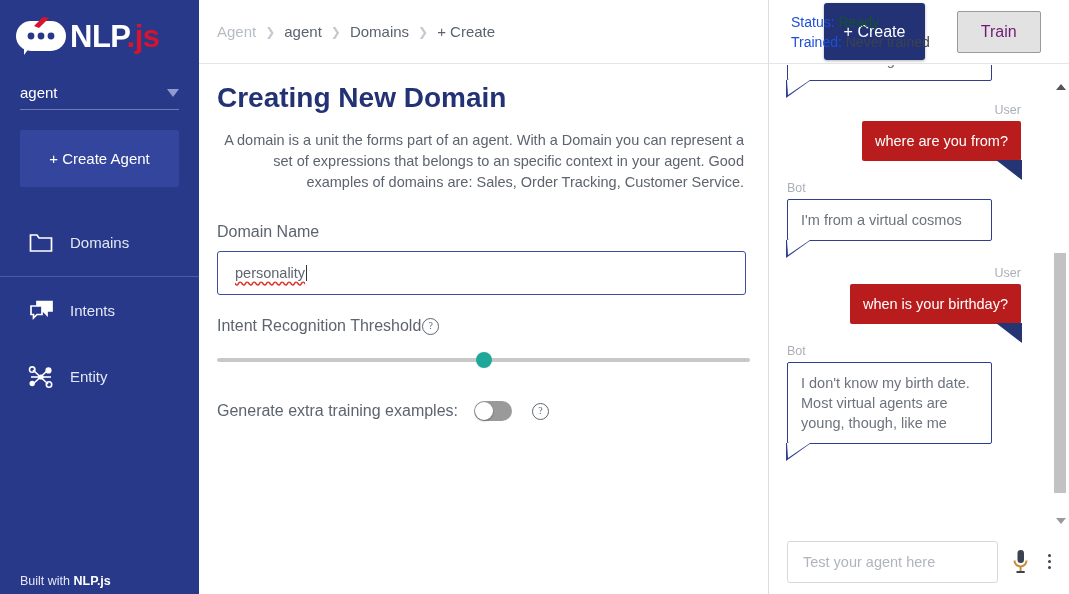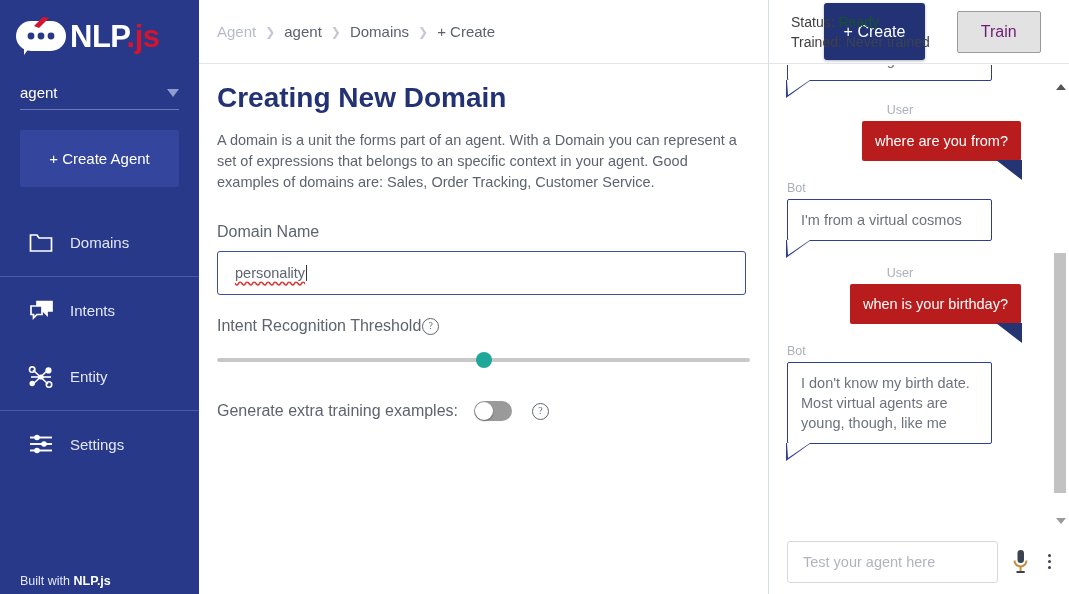--- a/index.html
+++ b/index.html
@@ -172,20 +172,21 @@
     font-size: 28px;
     font-weight: bold;
     margin: 0 0 16px 0;
   }
   .page-desc {
     color: #5d646f;
     font-size: 14.5px;
     line-height: 21px;
     margin: 0 0 30px 0;
     max-width: 527px;
+    text-align: right;
   }
   .field-label {
     color: #5d646f;
     font-size: 16px;
     margin-bottom: 10px;
   }
   .domain-input {
     width: 529px;
     height: 44px;
     border: 1px solid #3c4f9e;
@@ -293,21 +294,21 @@
   }
   .chat-header {
     height: 64px;
     border-bottom: 1px solid #e2e5ea;
     display: flex;
     align-items: center;
     padding-left: 22px;
     box-sizing: border-box;
   }
   .status-block { font-size: 14px; line-height: 20px; }
-  .status-key { color: #404040; }
+  .status-key { color: #1d4ed8; }
   .status-ready { color: #14532d; margin-top: 44px; }
   .trained-val { color: #3b4250; }
   .train-btn {
     margin-left: 27px;
     width: 82px;
     height: 40px;
     border: 1px solid #9a9a9a;
     background: #e2e2e2;
     color: #701a75;
     font-size: 16px;
@@ -327,21 +328,21 @@
     overflow: hidden;
     padding: 0 18px 0 10px;
     box-sizing: border-box;
   }
   .msg { margin-bottom: 2px; }
   .msg-role {
     font-size: 12.5px;
     color: #aab0b9;
     margin: 6px 0 4px 0;
   }
-  .msg.user .msg-role { text-align: center; padding-right: 30px; }
+  .msg.user .msg-role { text-align: right; padding-right: 30px; }
   .msg.bot .msg-role { padding-left: 8px; }
 
   .bubble {
     position: relative;
     font-size: 14.5px;
     line-height: 20px;
     padding: 10px 13px;
     box-sizing: border-box;
     max-width: 205px;
   }
@@ -509,33 +510,20 @@
             <circle cx="13" cy="12" r="2.6" fill="#ffffff" stroke="none"></circle>
             <circle cx="4.2" cy="4.6" r="2.7" fill="none"></circle>
             <circle cx="20.5" cy="5.4" r="3.1" fill="#ffffff" stroke="none"></circle>
             <circle cx="4.2" cy="18.5" r="2.7" fill="#ffffff" stroke="none"></circle>
             <circle cx="21" cy="19.5" r="2.7" fill="none"></circle>
           </svg>
         </span>
         <span>Entity</span>
       </div>
 
-      <div class="nav-item sep-above">
-        <span class="nav-icon">
-          <svg width="26" height="22" viewBox="0 0 26 22" stroke="#ffffff" stroke-width="1.9" fill="none">
-            <line x1="2" y1="4.5" x2="24" y2="4.5"></line>
-            <line x1="2" y1="11" x2="24" y2="11"></line>
-            <line x1="2" y1="17.5" x2="24" y2="17.5"></line>
-            <circle cx="9" cy="4.5" r="2.8" fill="#ffffff" stroke="none"></circle>
-            <circle cx="16" cy="11" r="2.8" fill="#ffffff" stroke="none"></circle>
-            <circle cx="9" cy="17.5" r="2.8" fill="#ffffff" stroke="none"></circle>
-          </svg>
-        </span>
-        <span>Settings</span>
-      </div>
     </div>
 
     <div class="built-with"><span>Built with </span><b>NLP.js</b></div>
   </div>
 
   <div class="center">
 
     <div class="topbar">
       <div class="crumbs">
         <span class="crumb muted">Agent</span>

